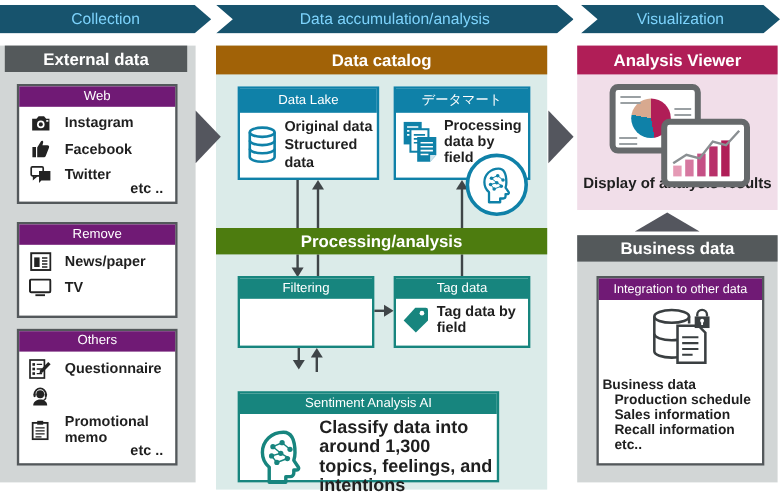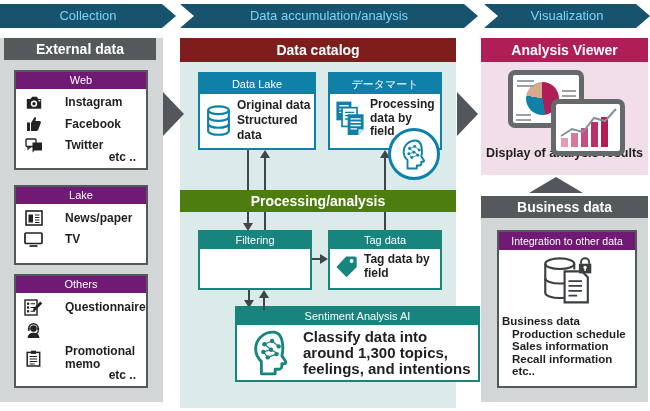--- a/index.html
+++ b/index.html
@@ -14,48 +14,48 @@
   #chev2{left:180px;width:298px;clip-path:polygon(0 0,284px 0,298px 50%,284px 100%,0 100%,14px 50%);}
   #chev3{left:484px;width:166px;clip-path:polygon(0 0,152px 0,166px 50%,152px 100%,0 100%,14px 50%);}
   
   #left-col-bg{left:0;top:38px;width:163px;height:364px;background:#D2D6D6;}
   #mid-col-bg{left:180px;top:38px;width:276px;height:370px;background:#DBEBE9;}
   #viewer-bg{left:481px;top:38px;width:167px;height:137px;background:#F1DEE9;}
   #right-col-bg{left:481px;top:196px;width:167px;height:206px;background:#D2D6D6;}
   
   .hdr{position:absolute;color:#fff;text-align:center;font-weight:700;}
   #ext-hdr{left:4px;top:38px;width:152px;height:22px;line-height:22px;font-size:14px;background:#54595B;}
-  #catalog-hdr{left:180px;top:38px;width:276px;height:24px;line-height:24px;font-size:14px;background:#7f1d1d;z-index:2;}
+  #catalog-hdr{left:180px;top:38px;width:276px;height:24px;line-height:24px;font-size:14px;background:#a16207;z-index:2;}
   #proc-hdr{left:180px;top:190px;width:276px;height:22px;line-height:22px;font-size:14px;background:#4d7c0f;z-index:2;}
   #viewer-hdr{left:481px;top:38px;width:167px;height:24px;line-height:24px;font-size:14px;background:#B01E57;}
   #biz-hdr{left:481px;top:196px;width:167px;height:22px;line-height:22px;font-size:14px;background:#54595B;}
   
   .box{position:absolute;background:#fff;box-sizing:border-box;}
   .box.gray{border:2px solid #53585B;}
   .box.blue{border:2px solid #0F81A8;}
   .box.teal{border:2px solid #17857E;}
   .box-hdr{color:#fff;text-align:center;font-size:11px;}
   .box.gray .box-hdr{background:#701a75;height:17px;line-height:17px;}
   .box.blue .box-hdr{background:#0F81A8;height:20px;line-height:20px;}
   .box.teal .box-hdr{background:#17857E;height:17px;line-height:17px;}
   
   #web-box{left:14px;top:70px;width:134px;height:100px;}
   #media-box{left:14px;top:185px;width:134px;height:80px;}
   #others-box{left:14px;top:274px;width:134px;height:114px;}
   .g-items{padding:6px 6px 2px 8px;}
-  .g-item{display:flex;align-items:center;gap:22px;margin-bottom:6px;}
+  .g-item{display:flex;align-items:center;gap:11px;margin-bottom:6px;}
   .g-item .ic{flex:0 0 19px;display:flex;align-items:center;justify-content:center;}
   .g-item .lbl{font-size:12px;font-weight:700;line-height:13px;}
   .etc{position:absolute;right:10px;bottom:4px;font-size:12px;font-weight:700;}
   
   #lake-box{left:198px;top:72px;width:118px;height:78px;}
   #mart-box{left:328px;top:72px;width:114px;height:78px;}
   #filter-box{left:198px;top:230px;width:114px;height:60px;}
   #tag-box{left:328px;top:230px;width:114px;height:60px;}
-  #sent-box{left:198px;top:306px;width:245px;height:76px;margin-left:37px;}
+  #sent-box{left:198px;top:326px;width:218px;height:76px;}
   .box-body{display:flex;align-items:center;gap:5px;padding:4px 3px 4px 5px;}
   .box-body .txt{font-size:12px;font-weight:700;line-height:13.5px;}
   #lake-box .txt{font-size:12px;line-height:15px;}
   #sent-box .box-body .txt{font-size:15px;line-height:16px;}
   #mart-brain-badge{left:388px;top:128px;width:46px;height:46px;border-radius:50%;
       background:#fff;border:3px solid #0F81A8;z-index:3;display:flex;align-items:center;justify-content:center;}
   
   .vline{position:absolute;width:2px;background:#3F4548;z-index:1;}
   .hline{position:absolute;height:2px;background:#3F4548;}
   .ah-down{position:absolute;width:0;height:0;border-left:5px solid transparent;border-right:5px solid transparent;border-top:8px solid #3F4548;}
@@ -161,21 +161,21 @@
               <path d="M7.5 4.5h9.5v8h-7.5l-2 2z" fill="#232323"></path>
             </svg>
         </span>
         <span class="lbl">Twitter</span>
       </div>
     </div>
     <div class="etc">etc ..</div>
   </div>
 
   <div class="box gray" id="media-box">
-    <div class="box-hdr">Lake</div>
+    <div class="box-hdr">Remove</div>
     <div class="g-items">
       <div class="g-item">
         <span class="ic">
           <svg width="18" height="16" viewBox="0 0 18 16">
               <rect x="1" y="1" width="16" height="14" fill="none" stroke="#232323" stroke-width="1.6"></rect>
               <rect x="3.5" y="4.5" width="4.5" height="8" fill="#232323"></rect>
               <path d="M10 5h4.5M10 7.5h4.5M10 10h4.5M10 12.5h4.5" stroke="#232323" stroke-width="1.1"></path>
             </svg>
         </span>
         <span class="lbl">News/paper</span>

